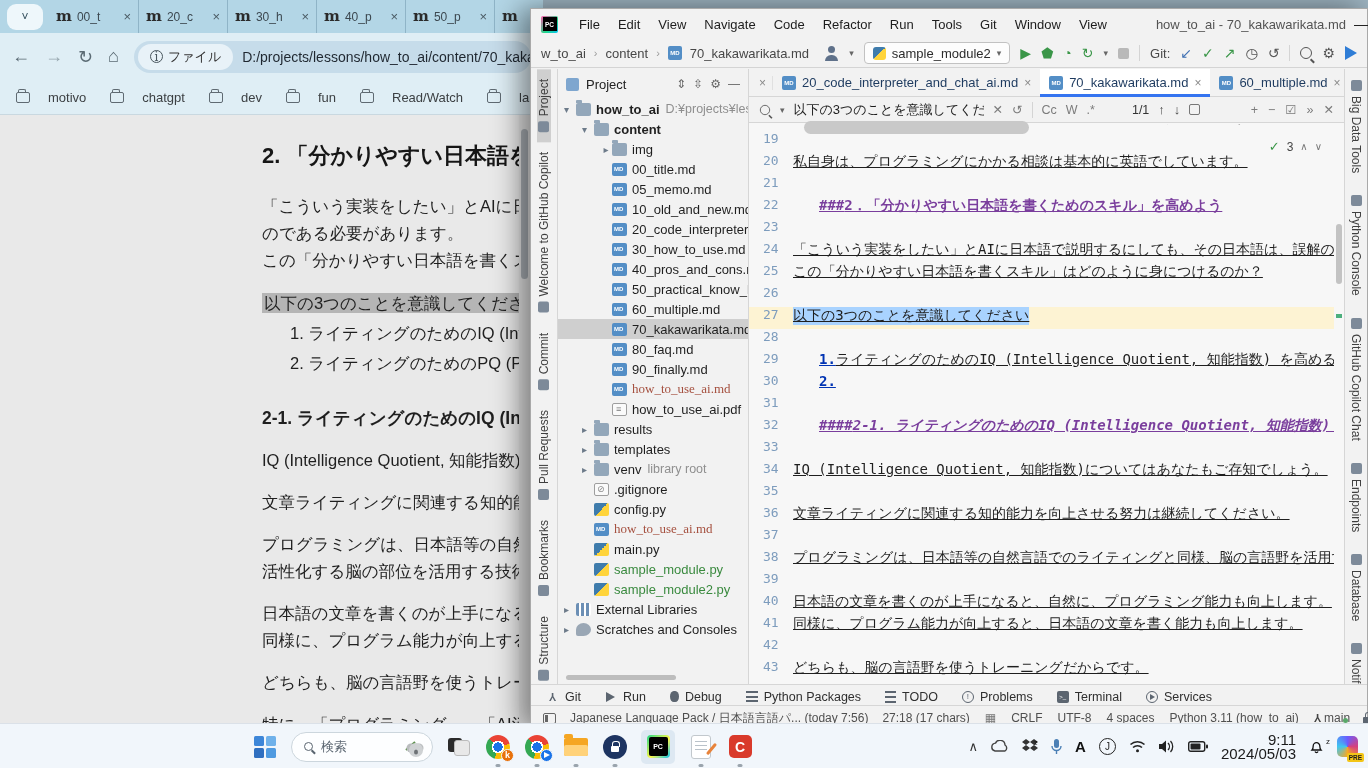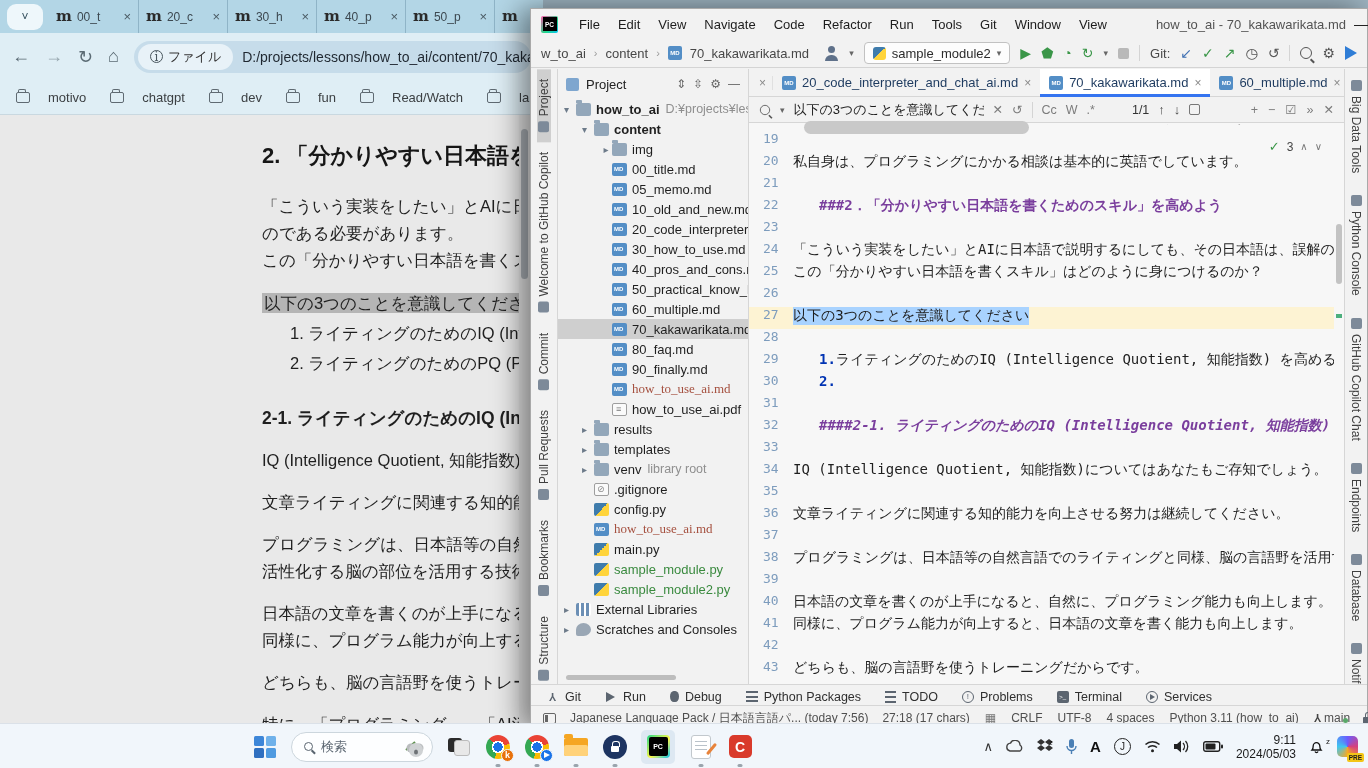--- a/index.html
+++ b/index.html
@@ -115,21 +115,21 @@
   .findbar .res { color:#333; margin-left:28px; }
   .findbar .arr { color:#444; font-size:13px; }
   .findbar .sqr { width:11px; height:11px; border:1.4px solid #777; border-radius:2px; }
   .findbar .tail2 { margin-left:auto; display:flex; gap:10px; align-items:center; }
 
   .ecode { position:absolute; top:55px; left:0; right:10px; bottom:0; overflow:hidden;
     font-family:"DejaVu Sans Mono","Liberation Mono",monospace; font-size:14px; }
   .elines { margin-top:-15px; }
   .eline { height:22px; display:flex; align-items:flex-start; white-space:nowrap; }
   .eline .ln { width:44px; text-align:left; padding-left:14px; color:#7d9cbd; font-size:13px; flex:none; font-family:"DejaVu Sans Mono",monospace; }
-  .eline .pre,.eline .txt { color:#1f1f1f; }
+  .eline .pre,.eline .txt { color:#1f1f1f;text-decoration:underline; }
   .eline .pre { margin-left:26px; }
   .eline .txt { margin-left:0; }
   .eline .pre:empty { margin-left:0; }
   .eline .txt:only-of-type,.eline .ln + .txt { margin-left:26px; }
   .eline.h3 .pre,.eline.h3 .txt,.eline.h4 .pre,.eline.h4 .txt { color:#7a3e9d; font-weight:bold; }
   .eline.h4 .pre,.eline.h4 .txt { font-style:italic; }
   .eline.num .pre { color:#0033b3; font-weight:bold; }
   .eline.sel { background:#fdf3d3; }
   .eline.sel .txt { background:#a9d3ff; }
   .eline.clip { opacity:.55; }
@@ -189,21 +189,21 @@
   .pcapp { width:23px; height:23px; background:linear-gradient(135deg,#21d789,#fcf84a 55%,#07c3f2); padding:2px; border-radius:4px; }
   .pcapp i { display:flex; width:100%; height:100%; background:#000; color:#fff; font-style:normal; font-size:7px; font-weight:bold; align-items:center; justify-content:center; border-radius:2px; }
   .notepad { width:20px; height:24px; background:#fff; border:1px solid #c2c8cd; border-radius:3px; position:relative; }
   .notepad::before { content:""; position:absolute; left:3px; top:5px; width:12px; height:9px; background:repeating-linear-gradient(180deg,#b9c2ca 0 1.5px,transparent 1.5px 4px); }
   .notepad::after { content:""; position:absolute; right:-3px; bottom:2px; width:3px; height:14px; background:#e8833a; transform:rotate(40deg); border-radius:2px; }
   .capp { width:23px; height:23px; background:#d93a2b; border-radius:5px; color:#fff; font-weight:bold; font-size:14px; display:flex; align-items:center; justify-content:center; }
   .tb-tray { position:absolute; right:10px; top:0; height:45px; display:flex; align-items:center; gap:13px; color:#222; }
   .trayglyph { font-size:13px; color:#333; }
   .imeA { font-size:15px; font-weight:bold; color:#111; }
   .jcirc { width:17px; height:17px; border:1.6px solid #222; border-radius:50%; font-size:10px; display:flex; align-items:center; justify-content:center; }
-  .clockblk { text-align:right; font-size:12px; line-height:14px; color:#1b1b1b; }
+  .clockblk { text-align:right; font-size:15px; line-height:14px; color:#1b1b1b; }
   .bellz { position:relative; font-size:13px; }
   .bellz sup { font-size:8px; position:absolute; top:-2px; right:-6px; }
   .copilot { width:21px; height:21px; border-radius:5px; background:conic-gradient(#6a5cff,#d5407e,#f7a823,#3ec6f0,#6a5cff); position:relative; }
   .copilot .pre { position:absolute; right:-6px; bottom:-5px; background:#f3c516; color:#1b1b1b; font-size:6.5px; font-weight:bold; padding:1px 2px; border-radius:2px; }
   svg { display:block; }
 </style>
 </head>
 <body>
 
 <div class="screen">

